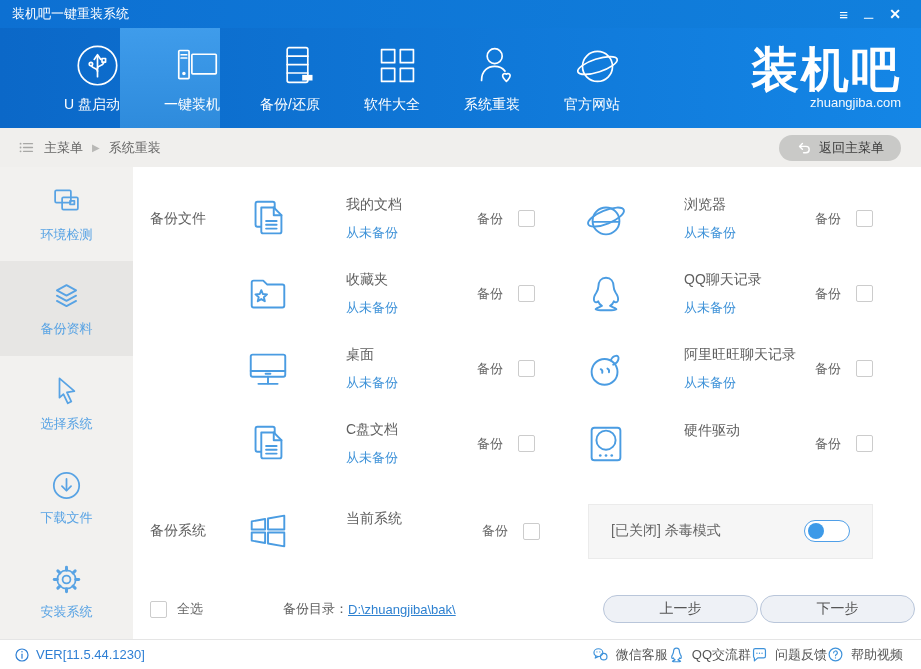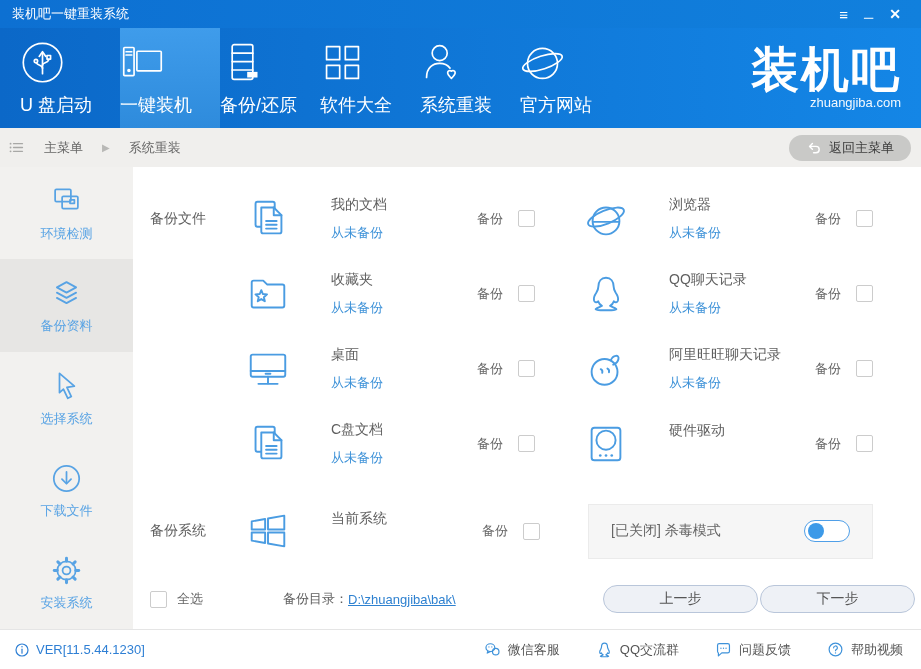--- a/index.html
+++ b/index.html
@@ -10,48 +10,48 @@
   
   .titlebar { height:28px; background:linear-gradient(90deg,#0d70d2,#1180dd); display:flex; align-items:center; padding:0 12px; flex-shrink:0; }
   .title { color:#fff; font-size:13px; }
   .win-controls { margin-left:auto; display:flex; align-items:center; gap:16px; padding-right:8px; }
   .win-btn { color:#fff; font-size:15px; line-height:1; cursor:pointer; font-weight:bold; }
   .win-btn.minimize { transform:translateY(3px); font-size:13px; }
   .win-btn.close { font-size:14px; }
 
   
   .nav { height:100px; background:linear-gradient(90deg,#0b68c8 0%,#1486e6 100%); display:flex; padding-left:20px; position:relative; flex-shrink:0; }
-  .nav-tab { width:100px; height:100px; display:flex; flex-direction:column; align-items:flex-start; justify-content:center; gap:8px; color:#fff; font-size:18px; cursor:pointer; }
+  .nav-tab { width:100px; height:100px; display:flex; flex-direction:column; align-items:flex-end; justify-content:center; gap:8px; color:#fff; font-size:14px; cursor:pointer; }
   .nav-tab.selected { background:linear-gradient(180deg,#3f9ceb,#2e8bdc); }
   .nav-tab svg { width:45px; height:45px; }
   .logo { position:absolute; right:20px; top:8px; display:flex; flex-direction:column; align-items:flex-end; color:#fff; }
   .logo-text { font-size:48px; font-weight:700; line-height:1.4; letter-spacing:2px; }
   .logo-domain { font-size:13px; margin-top:-8px; opacity:.95; }
 
   
-  .breadcrumb { height:39px; background:#f0efed; display:flex; align-items:center; padding:0 8px; gap:19px; flex-shrink:0; }
+  .breadcrumb { height:39px; background:#f0efed; display:flex; align-items:center; padding:0 18px; gap:9px; flex-shrink:0; }
   .crumb { font-size:13px; color:#666; }
   .crumb-sep { font-size:10px; color:#b8b8b6; }
   .back-btn { margin-left:auto; margin-right:2px; height:26px; width:122px; background:#c9c9c7; border-radius:13px; display:flex; align-items:center; justify-content:center; gap:7px; cursor:pointer; }
   .back-btn span { font-size:13px; color:#3c3c3c; }
   .back-btn svg { width:16px; height:16px; }
 
   
   .app-body { flex:1; display:flex; min-height:0; }
   .sidebar { width:133px; background:#f2f1ef; display:flex; flex-direction:column; flex-shrink:0; }
   .side-item { flex:1; display:flex; flex-direction:column; align-items:center; justify-content:center; gap:6px; cursor:pointer; }
   .side-item.selected { background:#e7e6e4; }
   .side-item svg { width:35px; height:35px; }
   .side-label { font-size:13px; color:#58a3e4; }
 
   .main { flex:1; display:flex; flex-direction:column; padding-top:14px; min-width:0; }
   .row { height:75px; display:flex; align-items:center; }
   .row.system { height:88px; margin-top:6px; }
   .row-label { width:112px; padding-left:17px; font-size:14px; color:#5f5f5f; flex-shrink:0; }
-  .cell { flex:1; display:flex; align-items:center; min-width:0; }
+  .cell { flex:1; display:flex; align-items:center; min-width:0;gap:15px; }
   .cell-icon { width:46px; height:46px; margin-right:40px; flex-shrink:0; }
   .cell-icon svg { width:46px; height:46px; }
   .cell-texts { flex:1; display:flex; flex-direction:column; gap:10px; min-width:0; }
   .item-name { font-size:14px; color:#5f5f5f; }
   .item-status { font-size:13px; color:#3e92d8; min-height:15px; }
   .check-group { display:flex; align-items:center; gap:15px; margin-right:48px; flex-shrink:0; }
   .check-label { font-size:13px; color:#666; }
   .checkbox { width:17px; height:17px; background:#fff; border:1px solid #ccc; border-radius:2px; cursor:pointer; }
 
   .av-panel { width:285px; height:55px; background:#f6f6f6; border:1px solid #ebebeb; display:flex; align-items:center; padding:0 22px; margin-right:48px; flex-shrink:0; }
@@ -62,25 +62,25 @@
   .bottom-row { margin-top:auto; height:48px; display:flex; align-items:center; margin-bottom:6px; }
   .select-all { display:flex; align-items:center; gap:10px; padding-left:17px; }
   .select-all .check-label { color:#666; }
   .dir-group { margin-left:80px; display:flex; align-items:center; font-size:13px; }
   .dir-label { color:#5f5f5f; }
   .dir-link { color:#2e81d0; text-decoration:underline; cursor:pointer; }
   .btn-group { margin-left:auto; display:flex; gap:2px; margin-right:6px;font-family:Liberation Serif, serif; }
   .step-btn { width:155px; height:28px; background:#eef1f6; border:1px solid #b9c6da; border-radius:14px; display:flex; align-items:center; justify-content:center; font-size:14px; color:#555; cursor:pointer; }
 
   
-  .footer { height:40px; border-top:1px solid #e5e5e5; background:#fff; display:flex; align-items:center; padding:0 14px; flex-shrink:0; }
+  .footer { height:30px; border-top:1px solid #e5e5e5; background:#fff; display:flex; align-items:center; padding:0 14px; flex-shrink:0; }
   .version { display:flex; align-items:center; gap:6px; }
   .version span { font-size:13px; color:#2e7fd4; }
   .version svg { width:16px; height:16px; }
-  .footer-links { margin-left:auto; display:flex; gap:36px; margin-right:4px; }
+  .footer-links { margin-left:auto; display:flex; margin-right:4px; }
   .f-link { display:flex; align-items:center; gap:7px; cursor:pointer; }
   .f-link span { font-size:13px; color:#555; }
   .f-link svg { width:17px; height:17px; }
 
   svg.ic { fill:none; stroke-linecap:round; stroke-linejoin:round; }
 </style>
 </head>
 <body>
 
 <div class="window">

